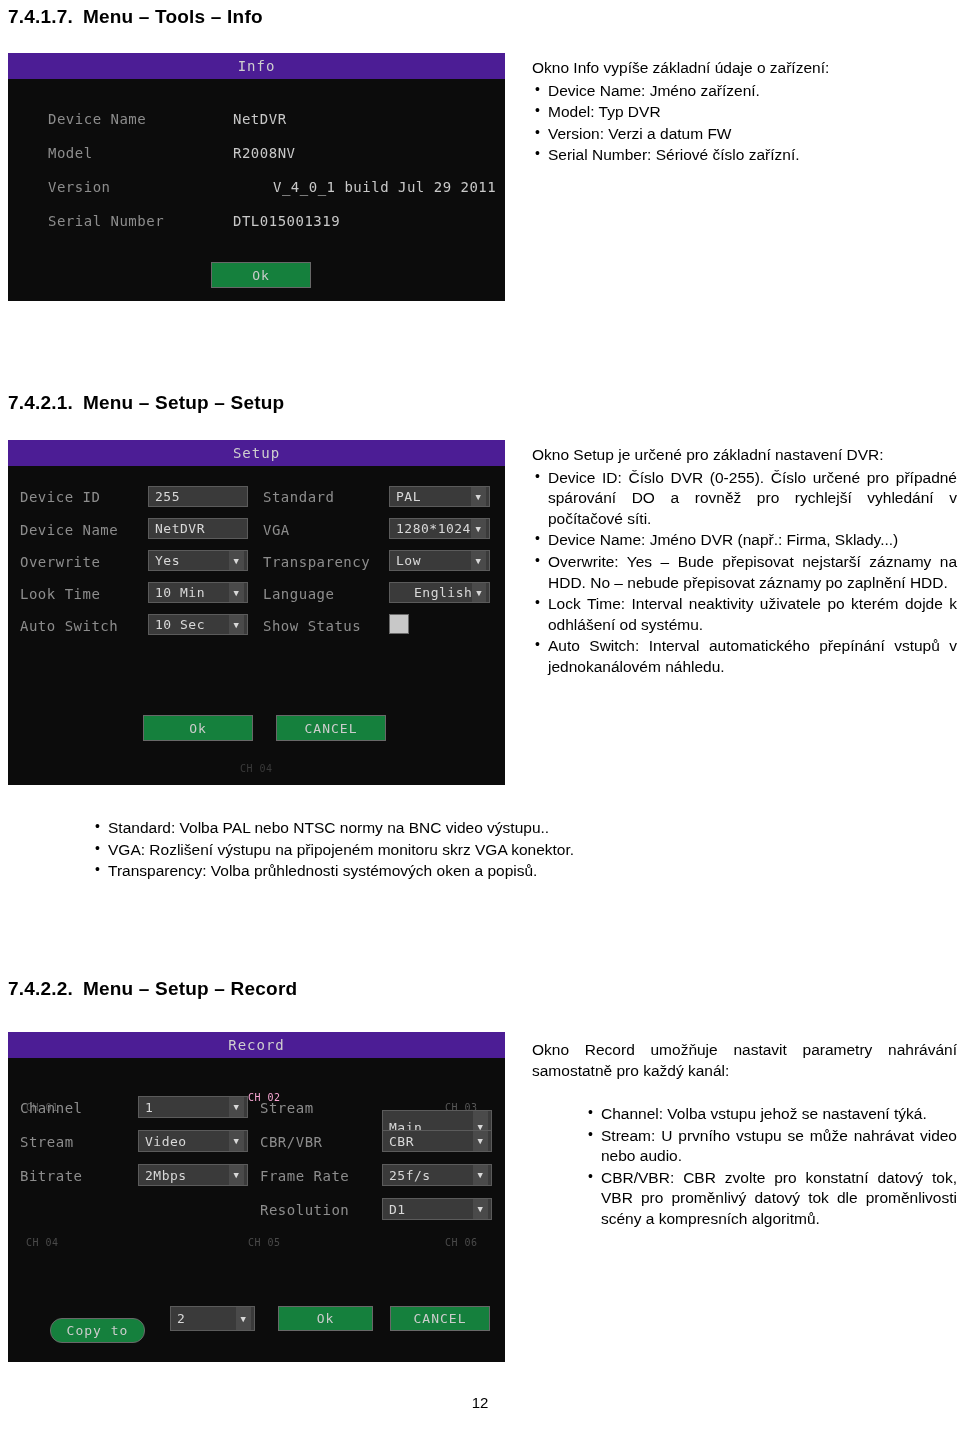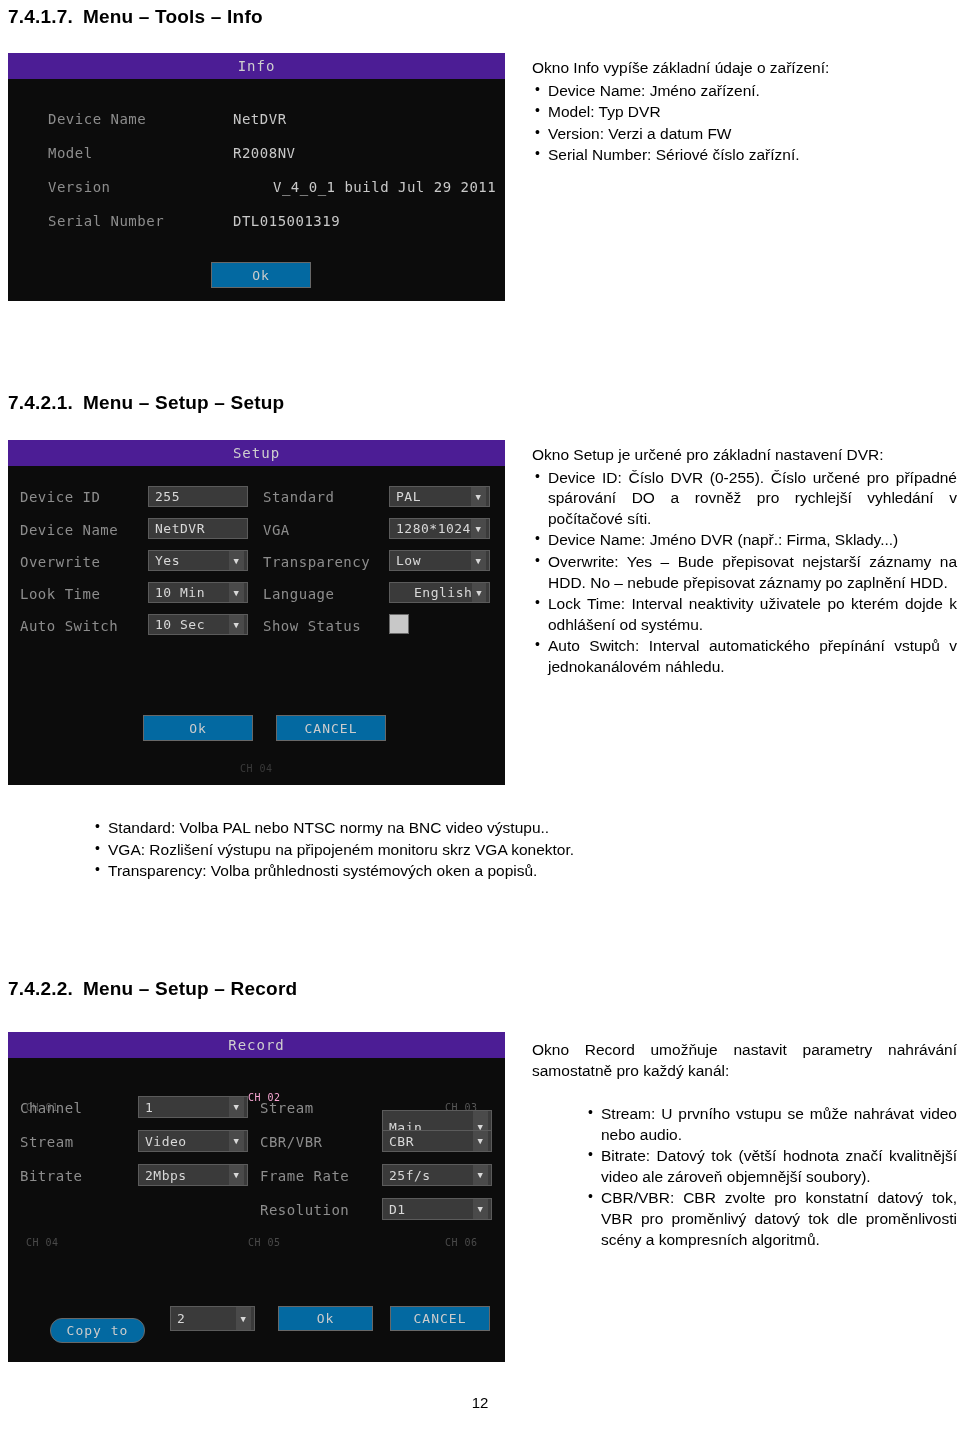--- a/index.html
+++ b/index.html
@@ -91,21 +91,21 @@
   }
   .shot .combo .arrow {
     width: 15px; height: 100%;
     display: flex; align-items: center; justify-content: center;
     color: #d8d8d8;
     font-size: 9px;
     background: #4a4a4a;
   }
   .shot .btn {
     position: absolute;
-    background: #0369a1;
+    background: #15803d;
     border: 1px solid #686868;
     color: #cccccc;
     font-size: 13px;
     display: flex;
     align-items: center;
     justify-content: center;
     letter-spacing: 1px;
     box-sizing: border-box;
   }
   .shot .chk {
@@ -332,20 +332,20 @@
       </div>
     <div class="btn" style="left:270px; top:274px; width:95px; height:25px;">Ok</div>
     <div class="btn" style="left:382px; top:274px; width:100px; height:25px;">CANCEL</div>
   </div>
 
   <div style="position:absolute; left:532px; top:1040px; width:425px;">
     <div class="txt"><span>Okno </span><b>Record</b><span> umožňuje nastavit parametry nahrávání samostatně pro každý kanál:</span></div>
   </div>
   <div style="position:absolute; left:585px; top:1104px; width:372px;">
     <ul class="bul">
+      <li><b>Channel:</b><span> Volba vstupu jehož se nastavení týká.</span></li>
       <li><b>Stream:</b><span> U prvního vstupu se může nahrávat video nebo audio.</span></li>
-      <li><b>Bitrate:</b><span> Datový tok (větší hodnota značí kvalitnější video ale zároveň objemnější soubory).</span></li>
       <li><b>CBR/VBR:</b><span> <b>CBR</b> zvolte pro konstatní datový tok, <b>VBR</b> pro proměnlivý datový tok dle proměnlivosti scény a kompresních algoritmů.</span></li>
     </ul>
   </div>
 
   <div class="pagenum">12</div>
 </div>
 
 </body></html>

